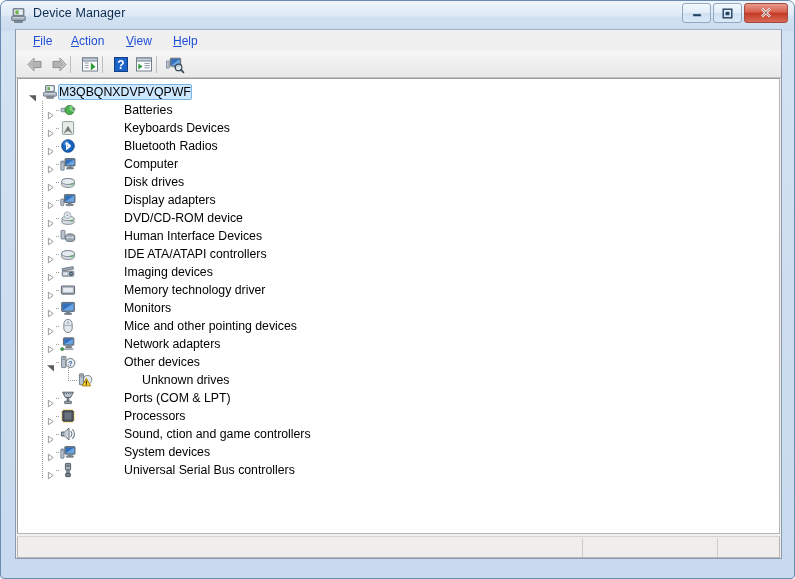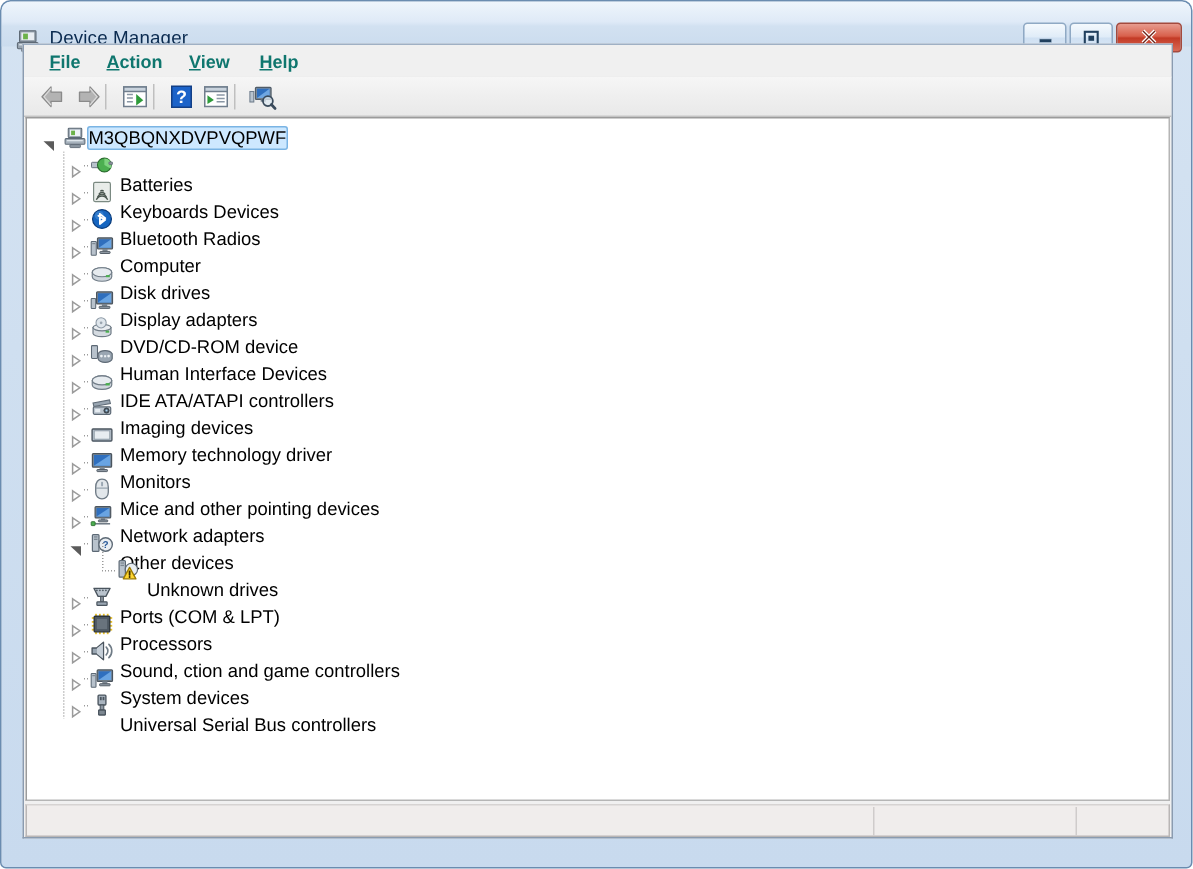--- a/index.html
+++ b/index.html
@@ -31,21 +31,21 @@
     position: absolute;
     left: 0; top: 0; right: 0; height: 30px;
     background: linear-gradient(to bottom, #eef5fc 0%, #dfeaf7 45%, #d2e1f1 55%, #cbdcee 100%);
     border-radius: 6px 6px 0 0;
     pointer-events: none;
   }
 
   
   #titlebar {
     position: absolute;
-    left: 0; top: 12px;
+    left: 0; top: 0;
     width: 679px; height: 28px;
   }
   #title-icon {
     position: absolute;
     left: 9px; top: 6px;
     width: 17px; height: 17px;
   }
   #title-text {
     position: absolute;
     left: 32px; top: 5px;
@@ -101,25 +101,24 @@
     width: 765px; height: 21px;
     background: #f0f0f0;
     border-bottom: 1px solid #dcdcdc;
   }
   .menu-item {
     position: absolute;
     top: 3px;
     height: 16px;
     padding: 0 7px;
     font-size: 12px;
-    color: #0f766e;
+    color: #1d4ed8;
     line-height: 16px;
     white-space: nowrap;
     cursor: default;
-    font-weight: bold;
   }
   .menu-item u { text-decoration: underline; }
 
   
   #toolbar {
     position: absolute;
     left: 0; top: 21px;
     width: 765px; height: 26px;
     background: linear-gradient(to bottom, #f6f6f6 0%, #efefef 50%, #e9e9e9 100%);
     border-bottom: 1px solid #c3c3c3;
@@ -189,25 +188,26 @@
     position: absolute;
     top: 1px;
     width: 16px; height: 16px;
   }
   .node-root > .node-icon { left: 16px; }
   .node-l1   > .node-icon { left: 34px; }
   .node-l2   > .node-icon { left: 52px; }
 
   .node-label {
     position: absolute;
-    top: 14px;
+    top: 1px;
     font-size: 12.3px;
     color: #000000;
     line-height: 16px;
     white-space: nowrap;
+    margin-left: 44px;
   }
   .node-root > .node-label { left: 36px; }
   .node-l1   > .node-label { left: 54px; }
   .node-l2   > .node-label { left: 72px; }
 
   .node-root > .node-label.selected {
     background: #cde8ff;
     border: 1px solid #7ab4e4;
     border-radius: 2px;
     padding: 0 0;

